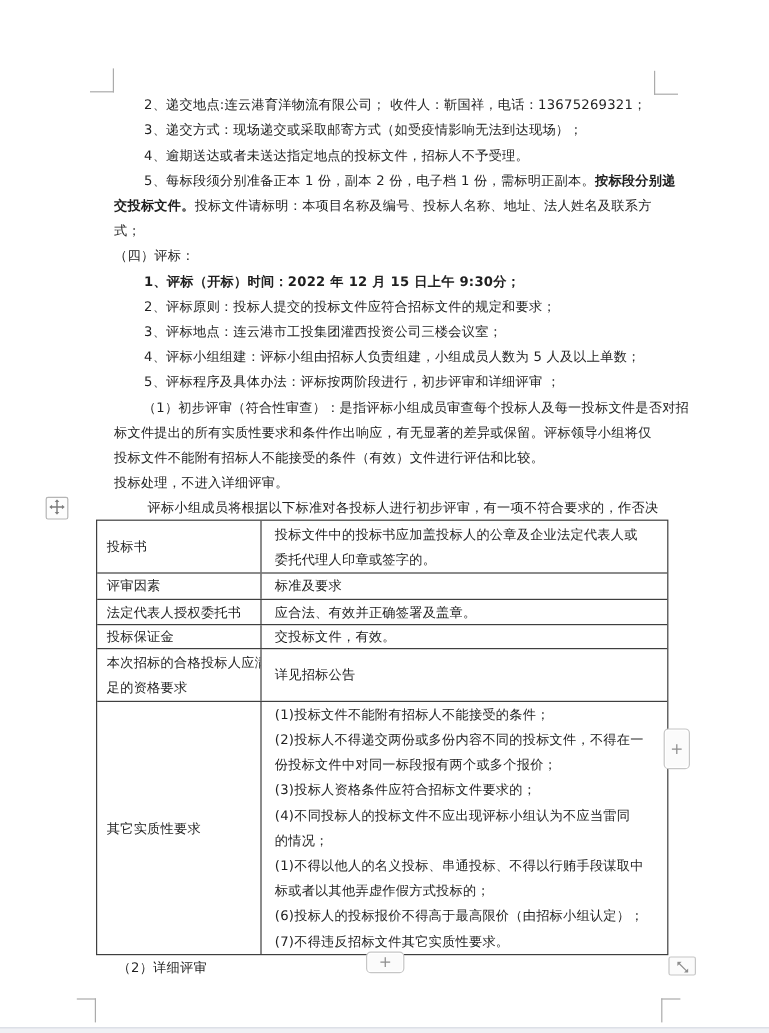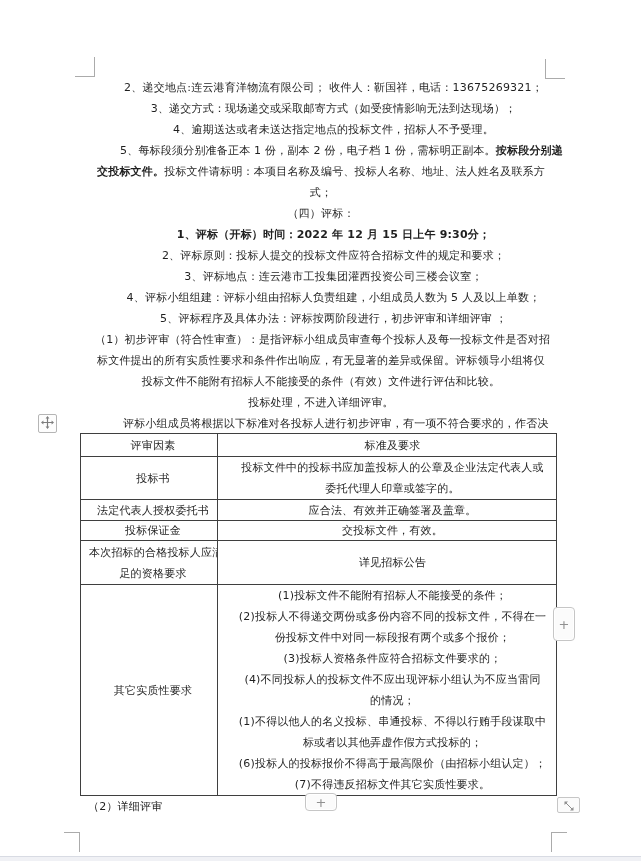--- a/index.html
+++ b/index.html
@@ -1,20 +1,20 @@
 <!DOCTYPE html>
 <html><head>
 <meta charset="utf-8">
 <style>
   html,body{margin:0;padding:0;}
   body{
     width:641px;height:861px;background:#ffffff;position:relative;
     font-family:"DejaVu Sans",sans-serif;color:#1f1f1f;overflow:hidden;
   }
-  .page{position:absolute;inset:0;text-align:center;}
+  .page{position:absolute;inset:0;}
   
   .mark{position:absolute;}
   .mark-tl{left:75px;top:57px;width:19px;height:19px;border-right:1px solid #ababab;border-bottom:1px solid #ababab;}
   .mark-tr{left:545px;top:59px;width:19px;height:19px;border-left:1px solid #ababab;border-bottom:1px solid #ababab;}
   .mark-bl{left:64px;top:832px;width:15px;height:19px;border-right:1px solid #ababab;border-top:1px solid #ababab;}
   .mark-br{left:551px;top:832px;width:15px;height:19px;border-left:1px solid #ababab;border-top:1px solid #ababab;}
   
   .textblock{position:absolute;left:95px;top:77px;width:452px;}
   .doc-line{height:21px;line-height:21px;font-size:11px;white-space:nowrap;letter-spacing:0.2px;}
   .b{font-weight:bold;}
@@ -30,21 +30,21 @@
   .move-handle{position:absolute;left:38px;top:414px;width:19px;height:19px;border:1px solid #b5b5b5;
     border-radius:2px;background:#fdfdfd;display:flex;align-items:center;justify-content:center;box-sizing:border-box;}
   .ctl-btn{position:absolute;border:1px solid #c6c6c6;border-radius:4px;background:#fbfbfb;
     color:#909090;display:flex;align-items:center;justify-content:center;
     font-size:13px;line-height:1;box-sizing:border-box;box-shadow:0 0 0 1px #ffffff inset;}
   .addcol{left:553px;top:607px;width:22px;height:34px;}
   .addrow{left:305px;top:793px;width:32px;height:18px;}
   .resize-handle{position:absolute;left:557px;top:797px;width:23px;height:16px;border:1px solid #c6c6c6;
     border-radius:2px;background:#fbfbfb;display:flex;align-items:center;justify-content:center;box-sizing:border-box;}
   
-  .after-line{position:absolute;left:88px;top:796px;height:21px;line-height:21px;font-size:11px;white-space:nowrap;letter-spacing:0.2px;}
+  .after-line{position:absolute;left:98px;top:796px;height:21px;line-height:21px;font-size:11px;white-space:nowrap;letter-spacing:0.2px;}
   
   .bottom-bar{position:absolute;left:0;top:856px;width:641px;height:5px;background:#f0f1f5;border-top:1px solid #d8dbe3;box-sizing:border-box;}
 </style>
 </head>
 <body>
 
 <div class="page">
 
   <div class="mark mark-tl"></div>
   <div class="mark mark-tr"></div>
@@ -57,51 +57,51 @@
       <div class="doc-line" style="padding-left: 25px;"><span>4、逾期送达或者未送达指定地点的投标文件，招标人不予受理。</span></div>
       <div class="doc-line" style="padding-left: 25px;"><span>5、每标段须分别准备正本 1 份，副本 2 份，电子档 1 份，需标明正副本。</span><span class="b">按标段分别递</span></div>
       <div class="doc-line" style="padding-left: 0px;"><span class="b">交投标文件。</span><span>投标文件请标明：本项目名称及编号、投标人名称、地址、法人姓名及联系方</span></div>
       <div class="doc-line" style="padding-left: 0px;"><span>式；</span></div>
       <div class="doc-line" style="padding-left: 0px;"><span>（四）评标：</span></div>
       <div class="doc-line" style="padding-left: 25px;"><span class="b">1、评标（开标）时间：2022 年 12 月 15 日上午 9:30分；</span></div>
       <div class="doc-line" style="padding-left: 25px;"><span>2、评标原则：投标人提交的投标文件应符合招标文件的规定和要求；</span></div>
       <div class="doc-line" style="padding-left: 25px;"><span>3、评标地点：连云港市工投集团灌西投资公司三楼会议室；</span></div>
       <div class="doc-line" style="padding-left: 25px;"><span>4、评标小组组建：评标小组由招标人负责组建，小组成员人数为 5 人及以上单数；</span></div>
       <div class="doc-line" style="padding-left: 25px;"><span>5、评标程序及具体办法：评标按两阶段进行，初步评审和详细评审 ；</span></div>
-      <div class="doc-line" style="padding-left: 0px;"><span>（1）初步评审（符合性审查）：是指评标小组成员审查每个投标人及每一投标文件是否对招</span></div>
+      <div class="doc-line" style="padding-left: 0px; margin-left: 24px;"><span>（1）初步评审（符合性审查）：是指评标小组成员审查每个投标人及每一投标文件是否对招</span></div>
       <div class="doc-line" style="padding-left: 0px;"><span>标文件提出的所有实质性要求和条件作出响应，有无显著的差异或保留。评标领导小组将仅</span></div>
       <div class="doc-line" style="padding-left: 0px;"><span>投标文件不能附有招标人不能接受的条件（有效）文件进行评估和比较。</span></div>
       <div class="doc-line" style="padding-left: 0px;"><span>投标处理，不进入详细评审。</span></div>
       <div class="doc-line" style="padding-left: 28px;"><span>评标小组成员将根据以下标准对各投标人进行初步评审，有一项不符合要求的，作否决</span></div>
     </div>
 
   <div class="move-handle">
     <span>
       <svg width="13" height="13" viewBox="0 0 13 13">
         <path d="M6.5 0 L8.4 2.4 H7.1 V5.9 H10.6 V4.6 L13 6.5 L10.6 8.4 V7.1 H7.1 V10.6 H8.4 L6.5 13 L4.6 10.6 H5.9 V7.1 H2.4 V8.4 L0 6.5 L2.4 4.6 V5.9 H5.9 V2.4 H4.6 Z" fill="#7d7d7d"></path>
       </svg>
     </span>
   </div>
 
   <div class="tbl">
-      <div class="trow" style="height: 22px;">
-        <div class="tc tc1">
-          <div class="tline">评审因素</div>
-        </div>
-        <div class="tc tc2">
-          <div class="tline">标准及要求</div>
-        </div>
-      </div>
       <div class="trow" style="height: 43px;">
         <div class="tc tc1">
           <div class="tline">投标书</div>
         </div>
         <div class="tc tc2">
           <div class="tline">投标文件中的投标书应加盖投标人的公章及企业法定代表人或</div>
           <div class="tline">委托代理人印章或签字的。</div>
+        </div>
+      </div>
+      <div class="trow" style="height: 22px;">
+        <div class="tc tc1">
+          <div class="tline">评审因素</div>
+        </div>
+        <div class="tc tc2">
+          <div class="tline">标准及要求</div>
         </div>
       </div>
       <div class="trow" style="height: 21px;">
         <div class="tc tc1">
           <div class="tline">法定代表人授权委托书</div>
         </div>
         <div class="tc tc2">
           <div class="tline">应合法、有效并正确签署及盖章。</div>
         </div>
       </div>

